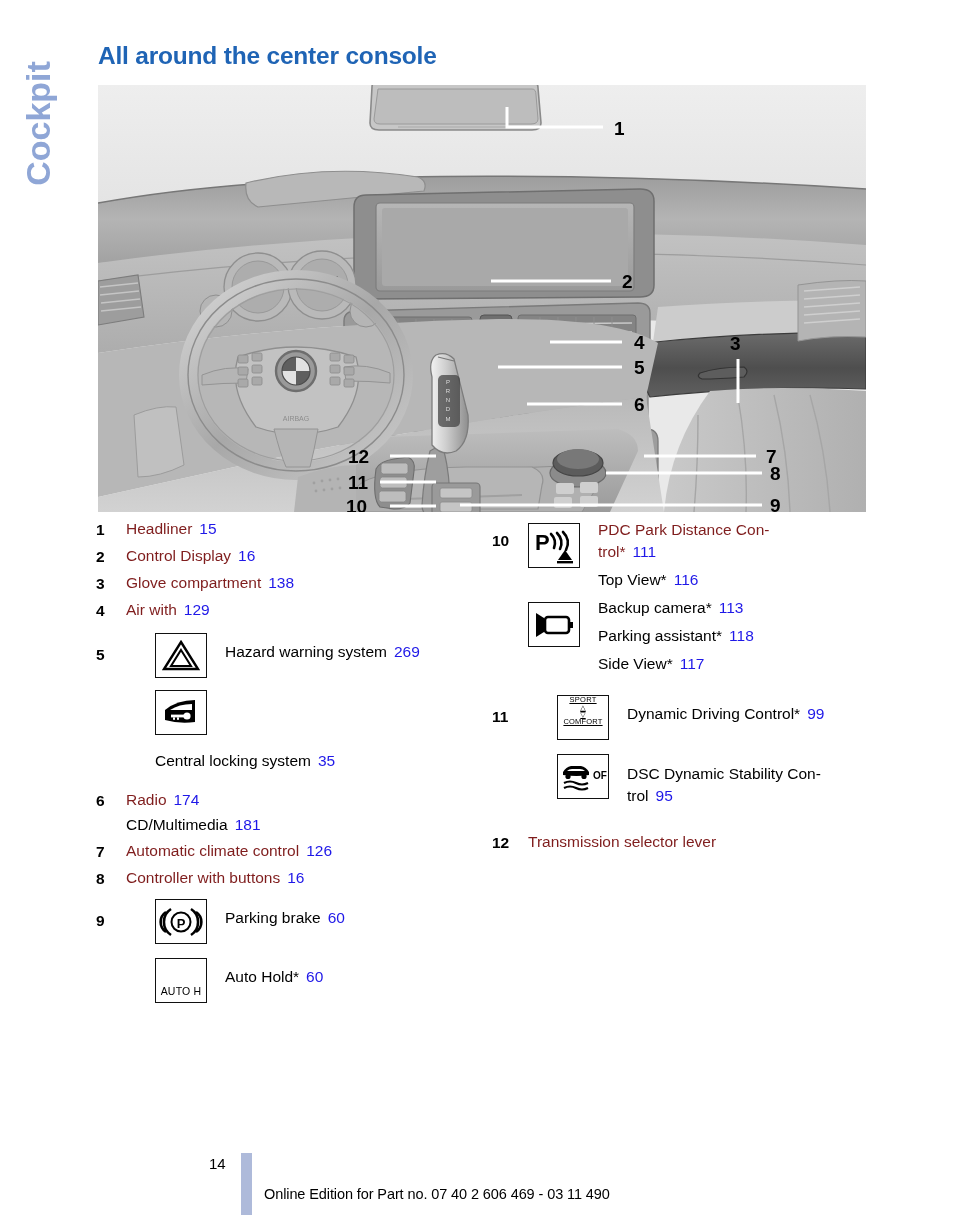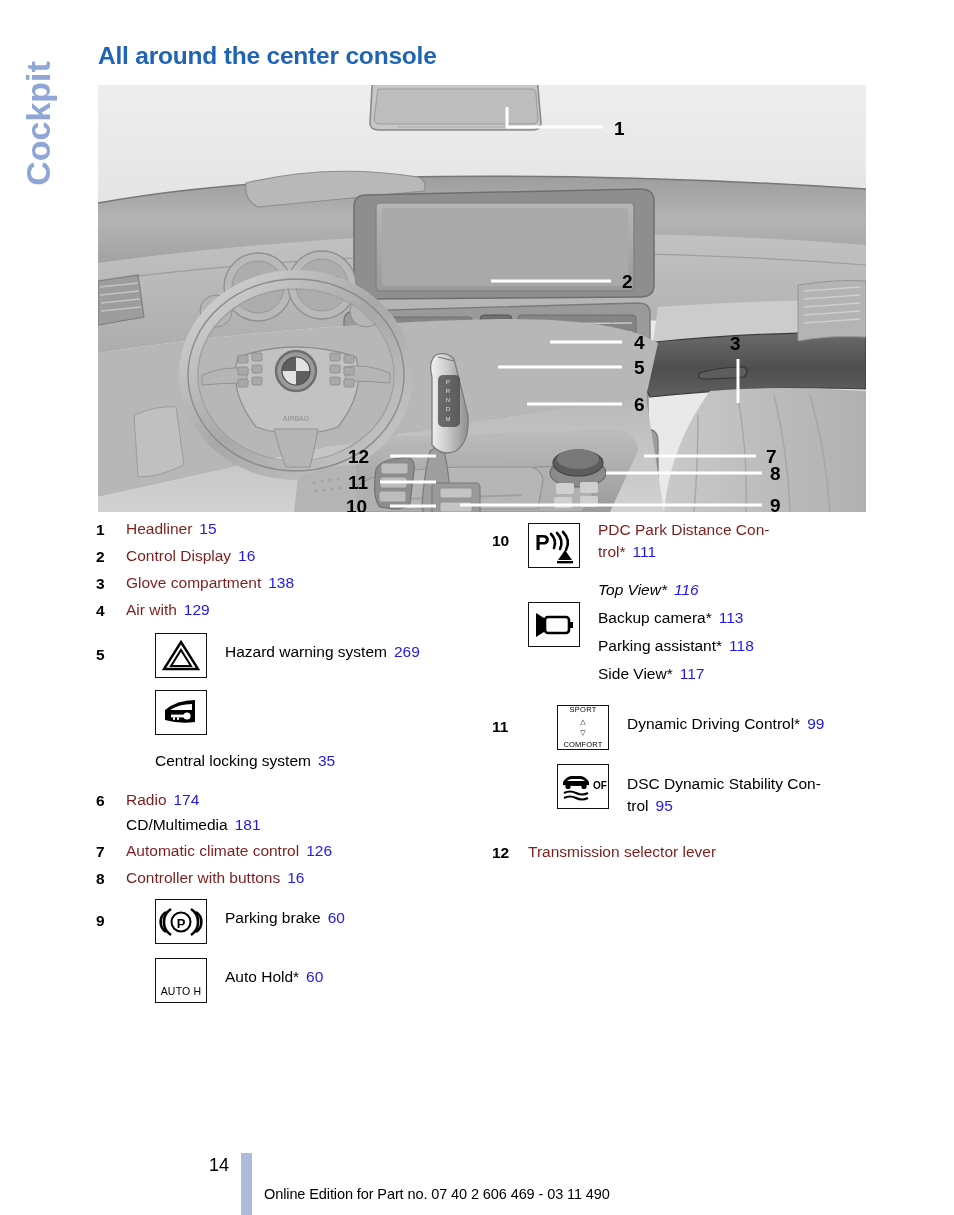--- a/index.html
+++ b/index.html
@@ -120,21 +120,21 @@
 
   
   .stackblock { display: flex; align-items: flex-start; }
   .stackblock .icon-slot { flex: 0 0 52px; width: 52px; margin-right: 18px; }
   .stackblock .texts { flex: 1 1 auto; padding-top: 1px; }
 
   
   .folio {
     position: absolute;
     left: 209px; top: 1155px;
-    font-size: 18px;
+    font-size: 15px;
     color: #000;
   }
   .folio-bar {
     position: absolute;
     left: 241px; top: 1153px;
     width: 11px; height: 62px;
     background: #aebada;
   }
   .footer-note {
     position: absolute;
@@ -670,21 +670,21 @@
               <polygon points="12,8 4,3 4,27 12,22" fill="#000"></polygon>
               <rect x="36" y="12" width="5" height="6" fill="#000"></rect>
             </svg>
           </div>
         </div>
         <div class="texts" style="padding-top:0px;">
           <div class="entry multiline" style="max-width:260px;">
             <span class="label">PDC Park Distance Con-</span><br>
             <span class="label">trol*</span><span class="pageref">111</span>
           </div>
-          <div class="sub-entry" style="margin-top:17px;font-style:italic;">
+          <div class="sub-entry" style="margin-top:7px;">
             <span class="label">Top View*</span><span class="pageref">116</span>
           </div>
           <div class="sub-entry" style="margin-top:7px;">
             <span class="label">Backup camera*</span><span class="pageref">113</span>
           </div>
           <div class="sub-entry" style="margin-top:7px;">
             <span class="label">Parking assistant*</span><span class="pageref">118</span>
           </div>
           <div class="sub-entry" style="margin-top:7px;">
             <span class="label">Side View*</span><span class="pageref">117</span>
@@ -693,21 +693,21 @@
       </div>
     </div>
   </div>
 
   <div class="row" style="margin-top:16px;">
     <div class="num" style="flex:0 0 36px; width:36px; padding-top:12px;">11</div>
     <div class="body">
 
       <div class="iconrow">
         <div class="icon-slot">
-          <div class="icon-box" style="flex-direction:column; justify-content:space-between; line-height:1.05;">
+          <div class="icon-box" style="flex-direction:column; justify-content:flex-start; line-height:1.05;text-decoration:underline;">
             <span style="font-size:7.5px; letter-spacing:0.3px;">SPORT</span>
             <span style="font-size:7px;">△</span>
             <span style="font-size:7px;">▽</span>
             <span style="font-size:7.5px; letter-spacing:0.2px;">COMFORT</span>
           </div>
         </div>
         <div class="icon-texts">
           <span class="label">Dynamic Driving Control*</span><span class="pageref">99</span>
         </div>
       </div>

